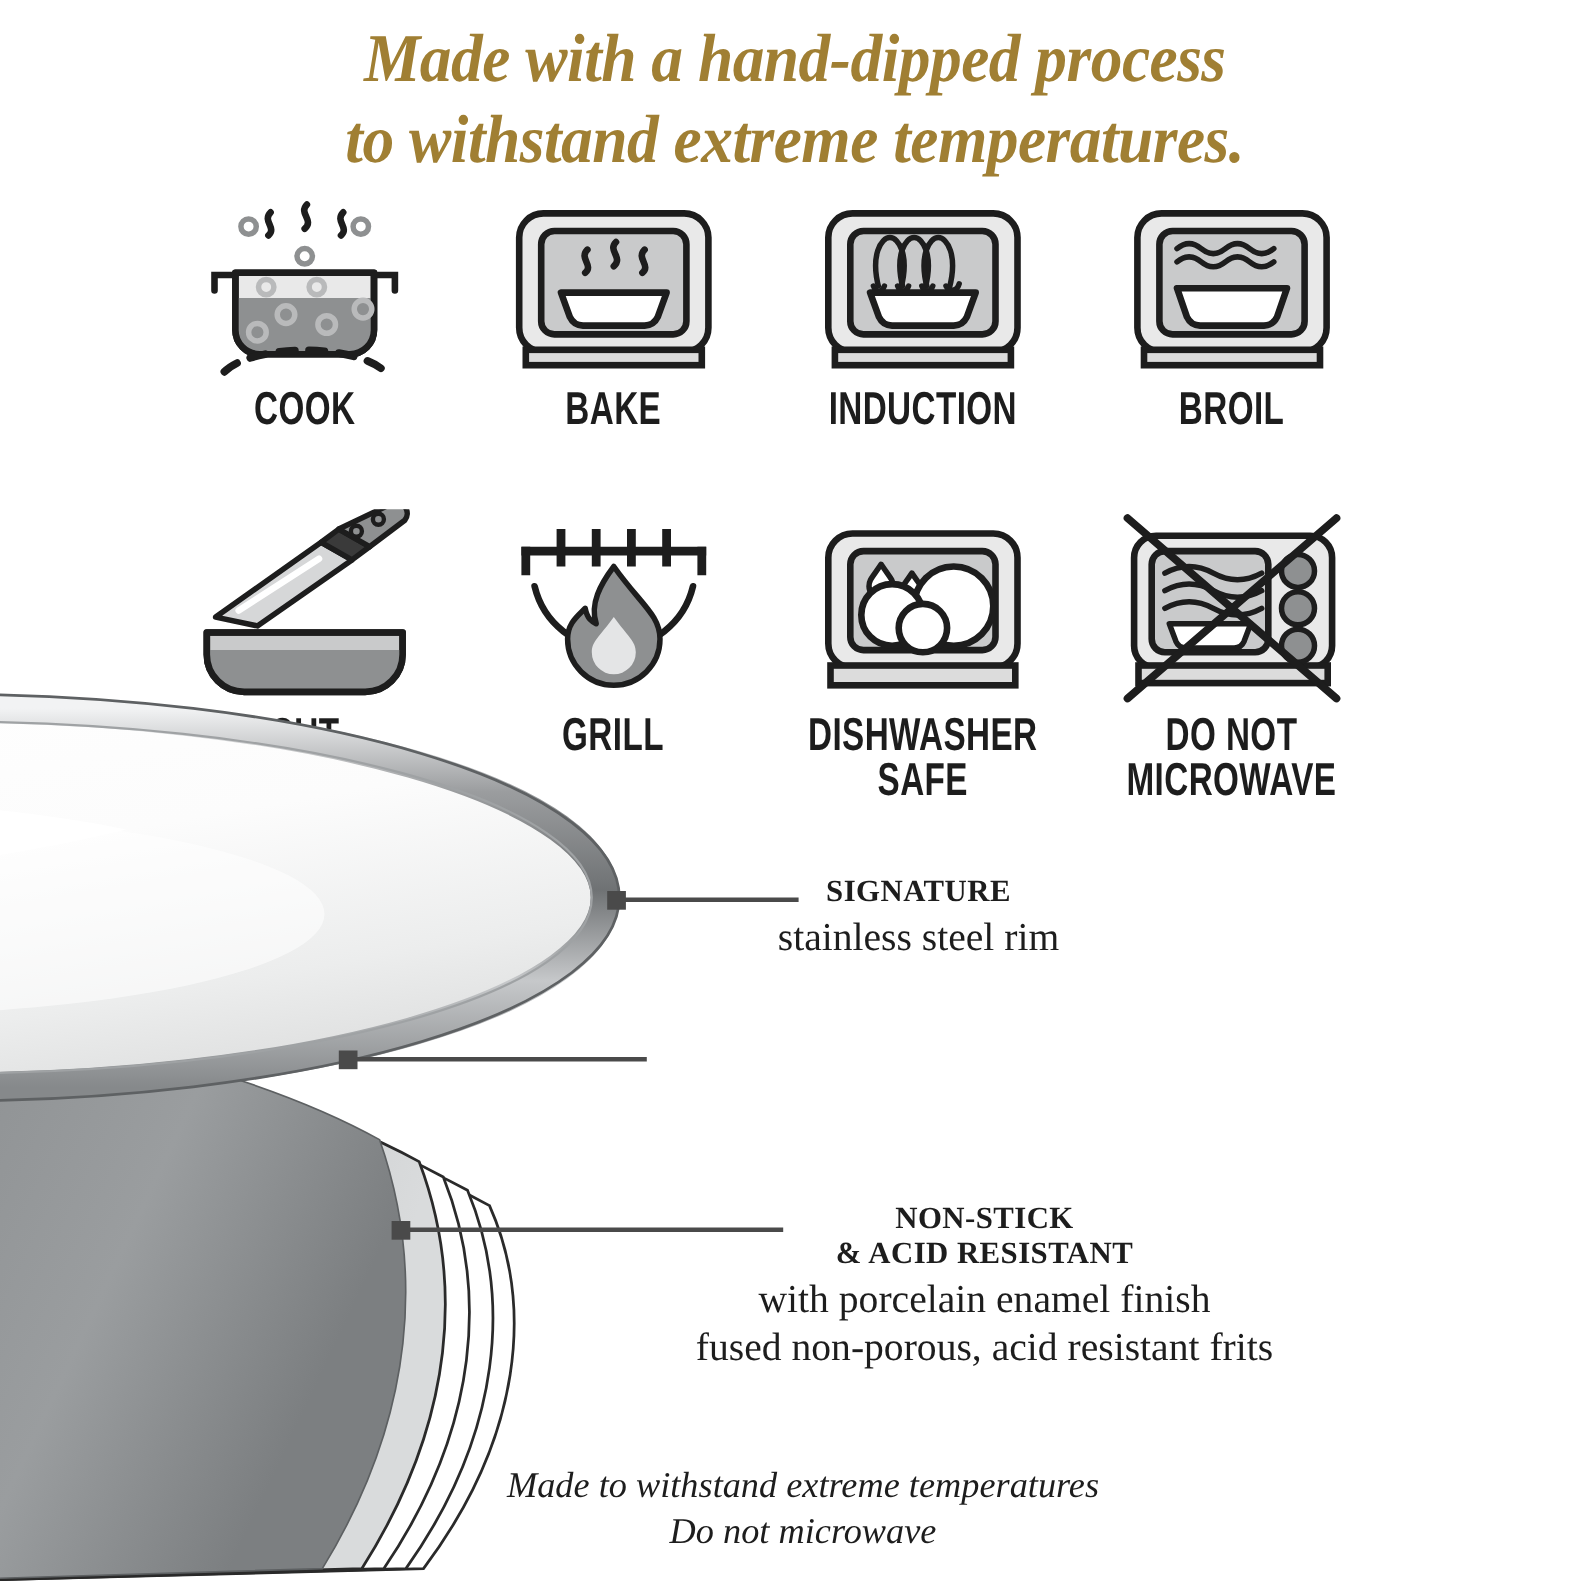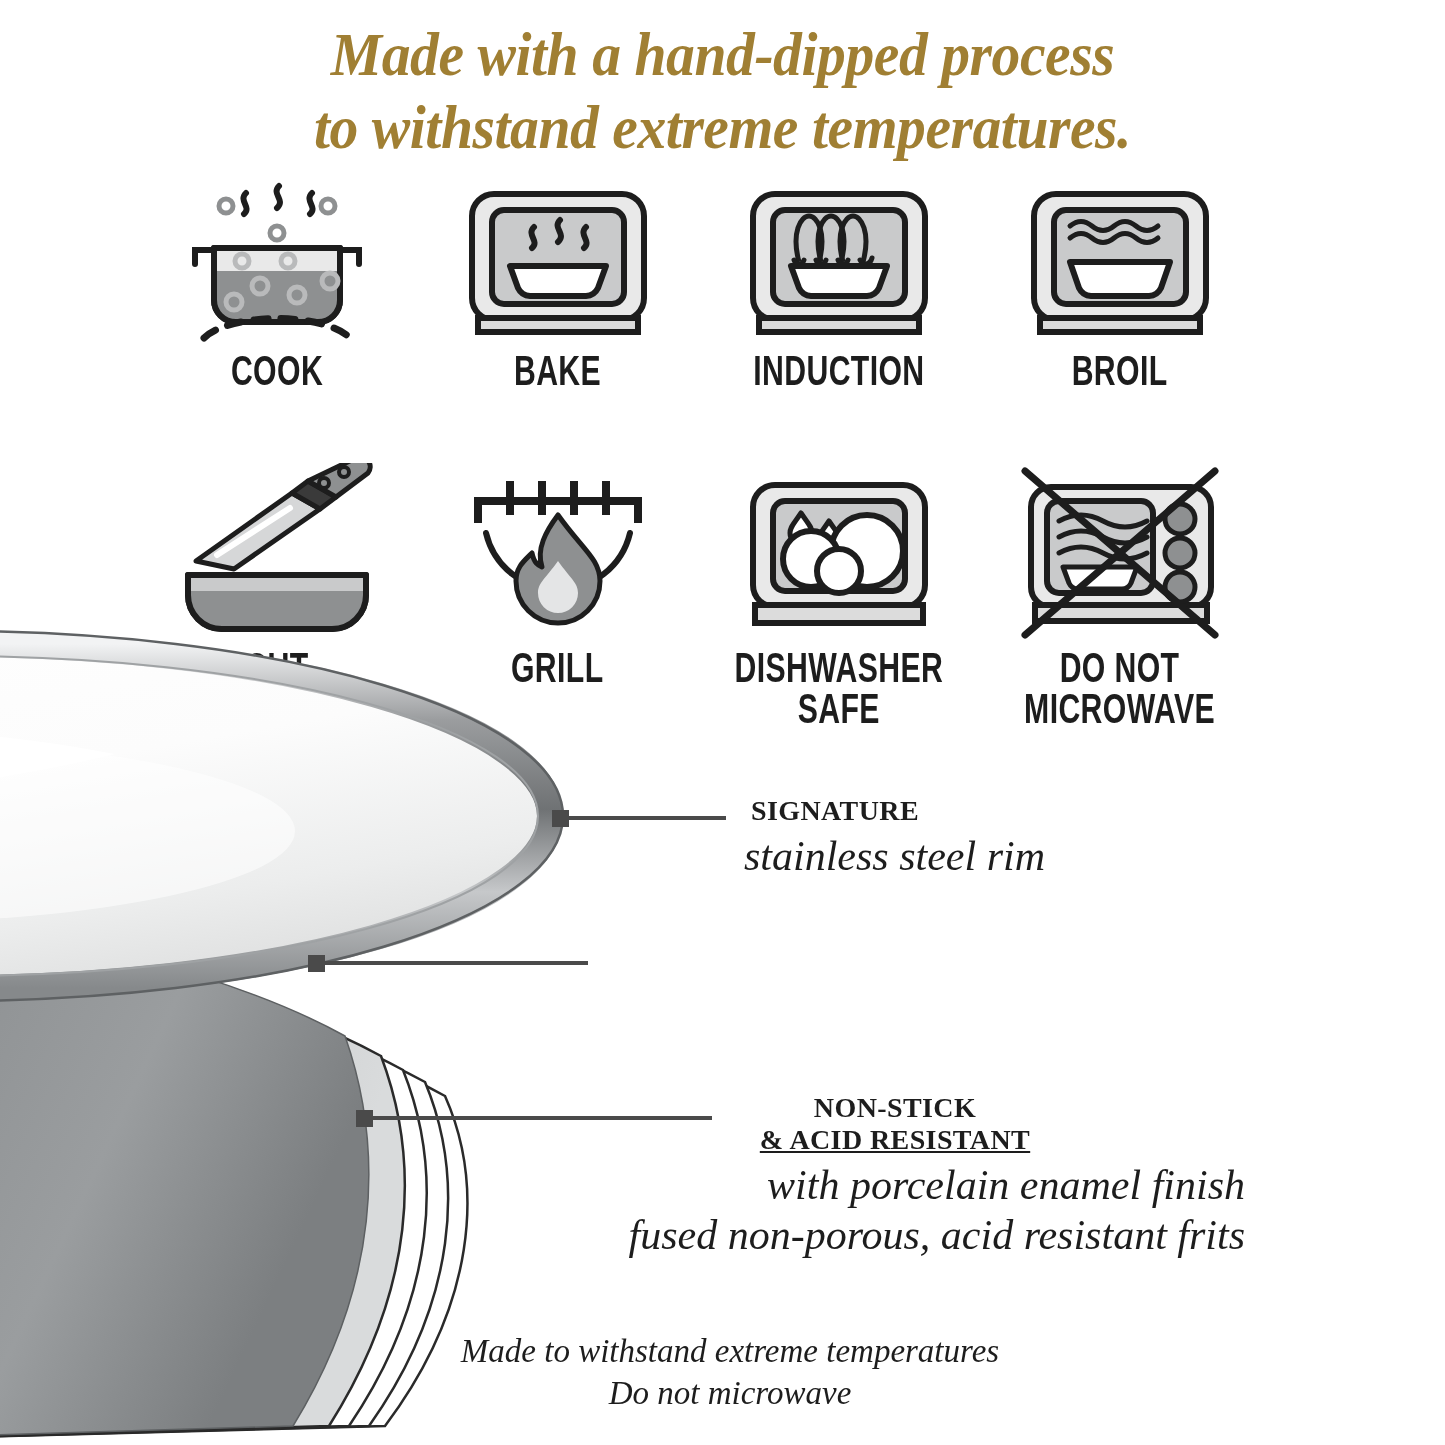--- a/index.html
+++ b/index.html
@@ -39,24 +39,24 @@
 
   
   .pot-wrap{position:absolute;left:-315px;top:626px;width:960px;height:820px;}
 
   
   .callout{position:absolute;text-align:center;color:#1d1d1d;}
   .co-title{
     font-family:"Liberation Serif",serif;font-weight:700;
     font-size:28px;line-height:1.14;letter-spacing:0.4px;white-space:nowrap;
   }
-  .co-title .t2{display:block;text-decoration:underline;}
+  .co-title .t2{display:block;}
   .co-sub{
-    font-family:"Liberation Serif",serif;font-style:italic;
-    font-size:42px;line-height:1.2;margin-top:4px;white-space:nowrap;text-align:right;
+    font-family:"Liberation Serif",serif;
+    font-size:36px;line-height:1.2;margin-top:4px;white-space:nowrap;
   }
   .co-sub span{display:block;}
 
   #callout-1{left:625px;top:795px;width:420px;}
   #callout-2{left:585px;top:940px;width:600px;}
   #callout-3{left:545px;top:1092px;width:700px;}
 
   .footer-note{
     position:absolute;left:420px;top:1330px;width:620px;text-align:center;
     font-family:"Liberation Serif",serif;font-style:italic;

